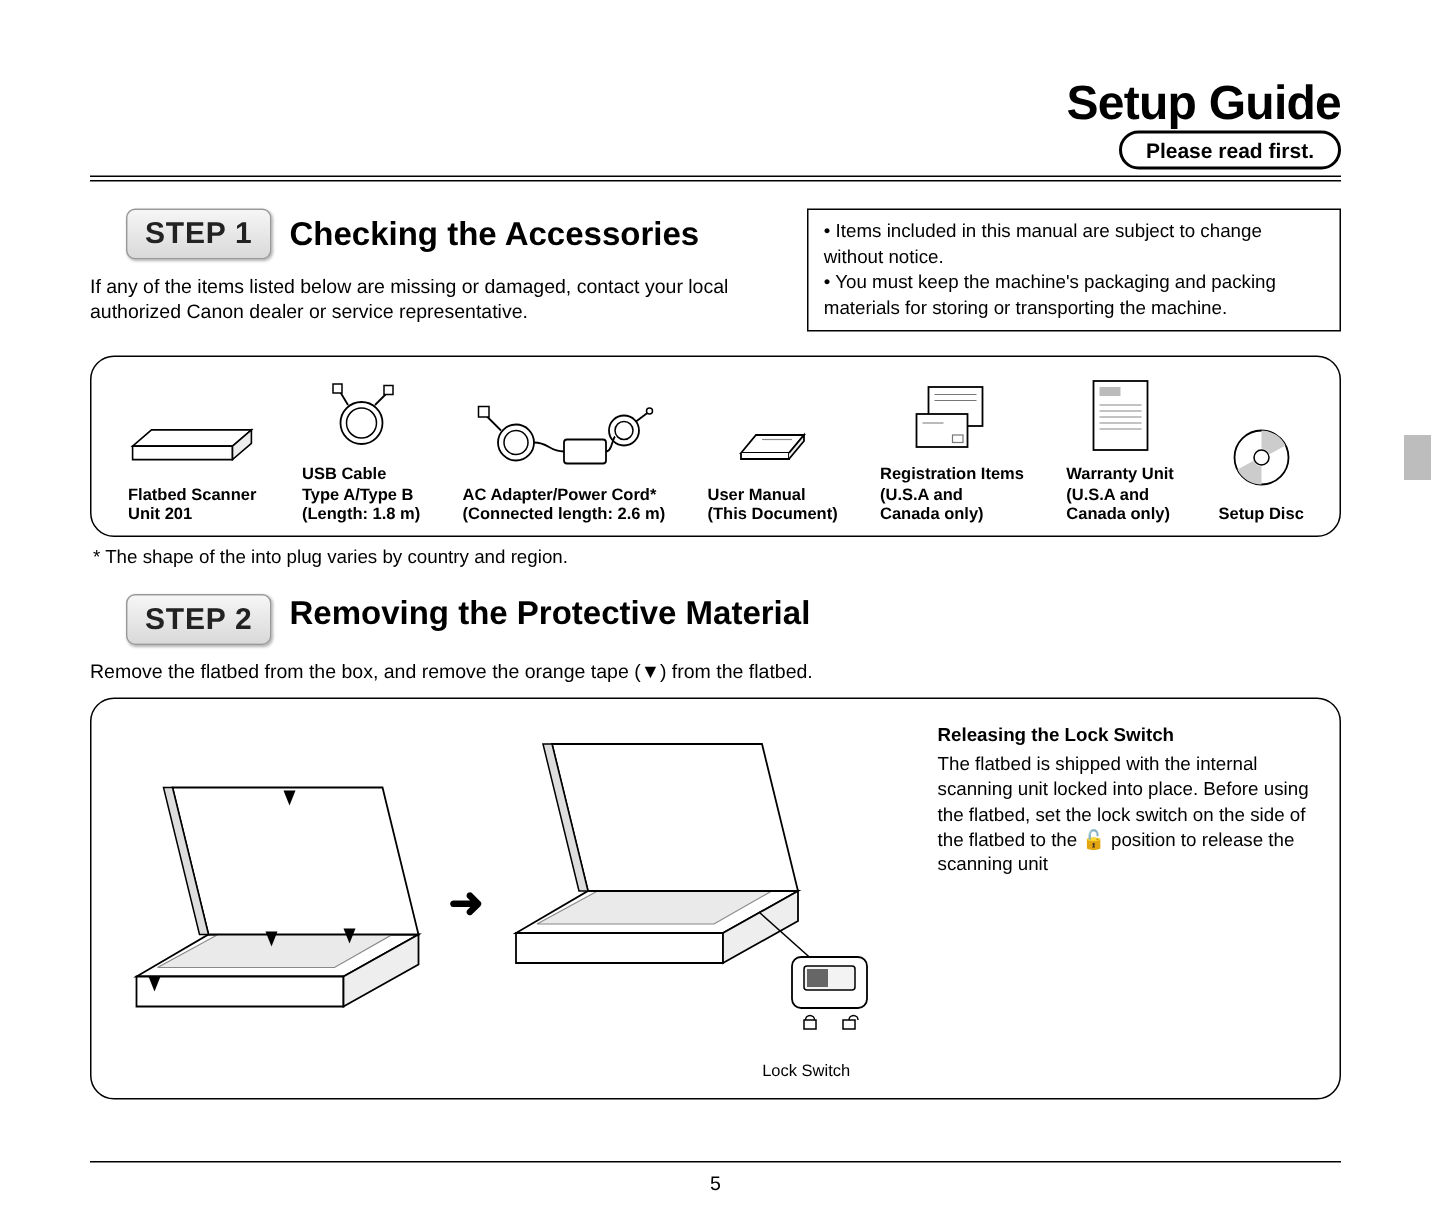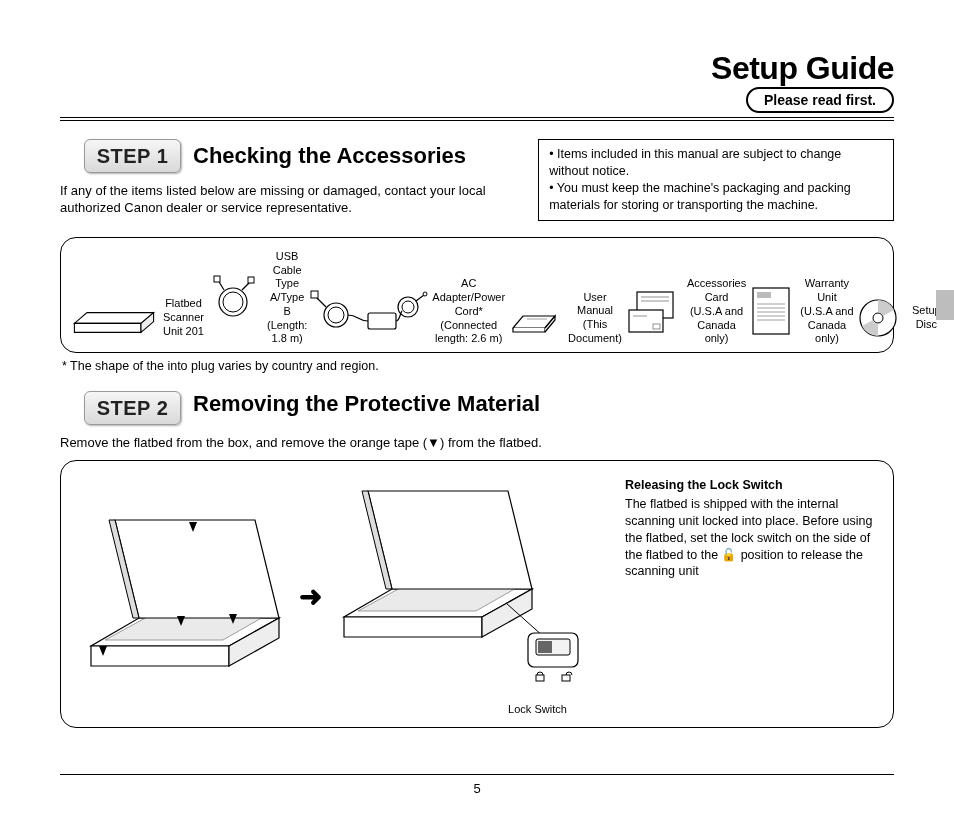--- a/index.html
+++ b/index.html
@@ -74,23 +74,24 @@
   }
   .accessories-box {
     border:1px solid #000; border-radius:16px;
     padding:12px 8px 6px 8px;
     display:flex;
     justify-content:space-around;
     align-items:flex-end;
     margin-bottom:6px;
   }
   .acc-item {
-    display:flex; align-items:center;
-    text-align:center; font-size:11px; line-height:1.25;
+    display:flex; flex-direction:column; align-items:center;
+    font-size:11px; line-height:1.25;
     gap:4px;
+    font-weight:bold;
   }
   .acc-icon {
     width:90px; height:56px;
     display:flex; align-items:center; justify-content:center;
   }
   .acc-icon.narrow { width:60px; }
   .footnote { font-size:12.5px; margin: 6px 0 18px 2px; }
   .step2-text { font-size:13px; margin:8px 0 10px 0; }
   .protective-box {
     border:1px solid #000; border-radius:16px;
@@ -226,21 +227,21 @@
       <svg width="60" height="48" viewBox="0 0 60 48">
         <rect x="14" y="4" width="36" height="26" fill="#fff" stroke="#000" stroke-width="1.2"></rect>
         <line x1="18" y1="9" x2="46" y2="9" stroke="#777" stroke-width="0.8"></line>
         <line x1="18" y1="13" x2="46" y2="13" stroke="#777" stroke-width="0.8"></line>
         <rect x="6" y="22" width="34" height="22" fill="#fff" stroke="#000" stroke-width="1.2"></rect>
         <line x1="10" y1="28" x2="24" y2="28" stroke="#777" stroke-width="0.8"></line>
         <rect x="30" y="36" width="7" height="5" fill="none" stroke="#777" stroke-width="0.8"></rect>
       </svg>
     </div>
     <div>
-      <div>Accessories Card</div>
+      <div>Registration Items</div>
       <div>(U.S.A and</div>
       <div>Canada only)</div>
     </div>
   </div>
 
   <div class="acc-item">
     <div class="acc-icon narrow">
       <svg width="48" height="52" viewBox="0 0 48 52">
         <rect x="6" y="2" width="36" height="46" fill="#fff" stroke="#000" stroke-width="1.2"></rect>
         <rect x="10" y="6" width="14" height="6" fill="#bbb"></rect>

